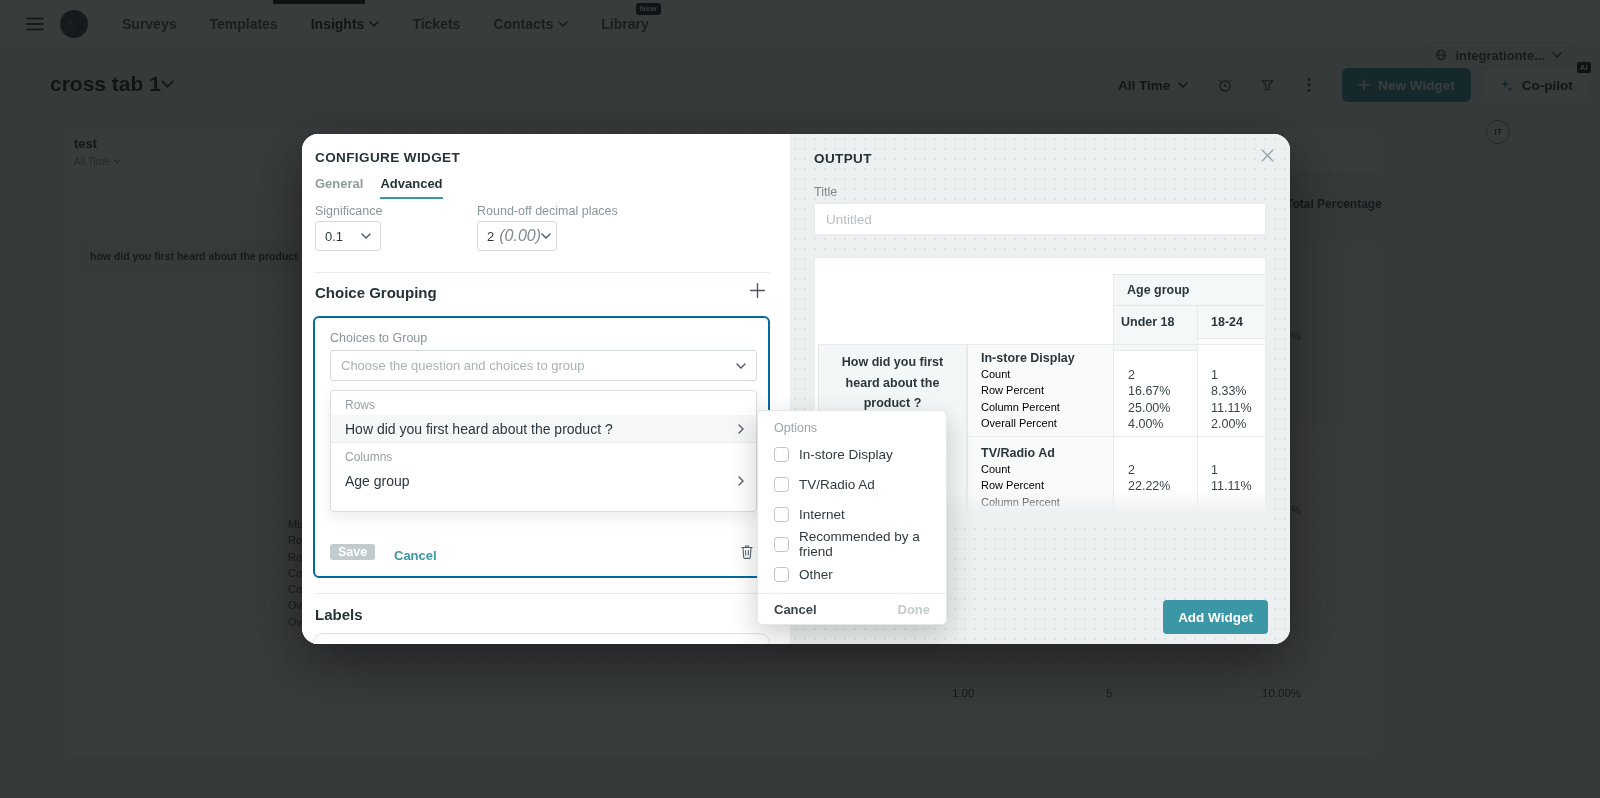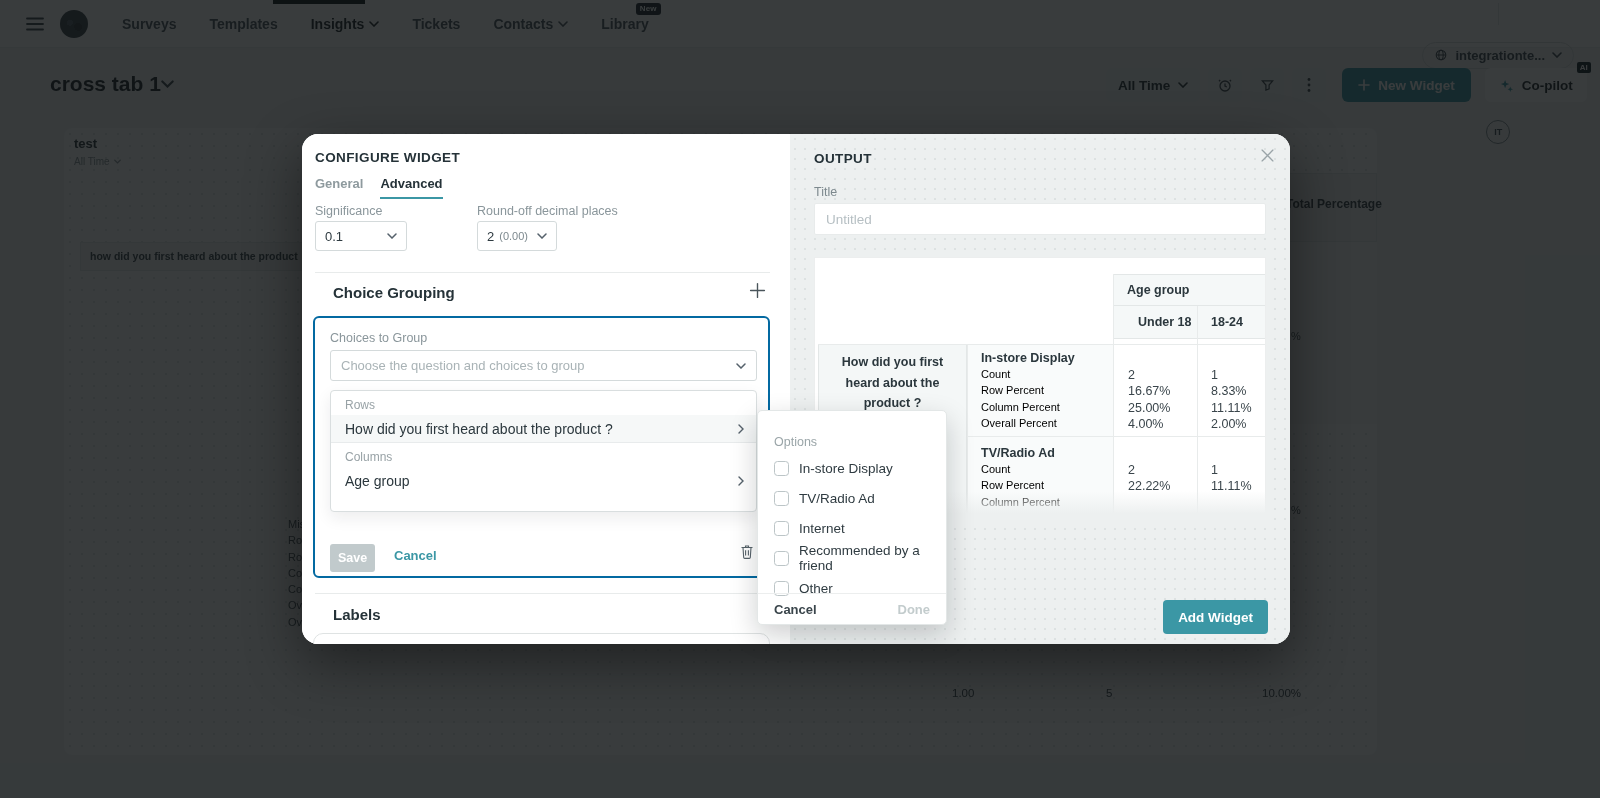--- a/index.html
+++ b/index.html
@@ -70,65 +70,65 @@
              background-image:radial-gradient(#dde2e2 1px, transparent 1.2px); background-size:10px 10px; }
 
   .cw-title { position:absolute; left:13px; top:16px; font-size:13.5px; font-weight:800; letter-spacing:.4px; color:#253238; }
   .cw-tabs { position:absolute; left:13px; top:42px; display:flex; gap:17px; font-size:13px; font-weight:700; }
   .tab { color:#8e9a9e; padding-bottom:6px; }
   .tab.active { color:#253238; font-weight:800; border-bottom:2px solid #3b97a5; }
   .fld-label { position:absolute; font-size:12.5px; color:#8a969b; }
   .sel { position:absolute; height:30px; border:1px solid #d4dadb; border-radius:3px; background:#fff;
          display:flex; align-items:center; justify-content:space-between; padding:0 9px; font-size:13px; color:#2e3a40; }
   .sel .chev { color:#55616b; display:flex; }
-  .hint { color:#7d898e; font-size:11px; }
+  .hint { color:#7d898e; font-size:16px;font-style:italic; }
   .hdiv { position:absolute; left:13px; width:455px; height:1px; background:#e8ebeb; }
-  .sec-head { position:absolute; left:13px; font-size:15px; font-weight:800; color:#253238;margin-left:18px; }
+  .sec-head { position:absolute; left:13px; font-size:15px; font-weight:800; color:#253238; }
   .plus-btn { position:absolute; left:447px; top:148px; color:#4a555b; display:flex; }
 
   .cg-card { position:absolute; left:11px; top:182px; width:457px; height:262px; border:2px solid #0369a1; border-radius:6px; background:#fff; }
   .ctg-label { position:absolute; left:15px; top:13px; font-size:12.5px; color:#8a969b; }
   .ctg-select { position:absolute; left:15px; top:32px; width:427px; height:31px; border:1px solid #d4dadb; border-radius:3px;
                 display:flex; align-items:center; justify-content:space-between; padding:0 10px; }
   .ctg-select .ph { font-size:13px; color:#a9b3b6; }
   .dd-panel { position:absolute; left:15px; top:72px; width:427px; height:122px; background:#fff; border:1px solid #d9dedf;
               border-radius:4px; box-shadow:0 6px 16px rgba(20,30,34,.08); }
   .dd-group { font-size:12px; color:#98a2a6; padding:7px 0 3px 14px; }
   .dd-item { height:28px; display:flex; align-items:center; justify-content:space-between; padding:0 12px 0 14px;
              font-size:14px; color:#2b373d; }
   .dd-item.hl { background:#f6f8f8; border-bottom:1px solid #e8ebec; }
   .dd-item .chev { color:#55616b; display:flex; }
-  .save-btn { position:absolute; left:15px; top:226px; width:45px; height:28px; background:#c1cacc; border-radius:3px;
+  .save-btn { position:absolute; left:15px; top:226px; width:45px; height:16px; background:#c1cacc; border-radius:3px;
               color:#fff; font-size:12.5px; font-weight:700; display:flex; align-items:center; justify-content:center; }
   .cancel-link { position:absolute; left:79px; top:230px; font-size:13px; font-weight:700; color:#3b97a5; }
   .trash-btn { position:absolute; right:14px; top:226px; color:#57636a; display:flex; }
   .labels-card { position:absolute; left:11px; top:499px; width:457px; height:60px; border:1px solid #dfe3e3; border-radius:10px; background:#fff; }
 
   
   .opt-pop { position:absolute; left:757px; top:410px; width:190px; height:215px; z-index:130; background:#fff;
              border:1px solid #e3e7e7; border-radius:5px; box-shadow:0 10px 28px rgba(10,16,18,.2); }
-  .opt-head { padding:24px 0 4px 16px; font-size:12.5px; color:#9aa5a8; }
+  .opt-head { padding:10px 0 4px 16px; font-size:12.5px; color:#9aa5a8; }
   .opt-item { height:30px; display:flex; align-items:center; gap:10px; padding-left:16px; font-size:13.5px; color:#2f3b41; }
   .cbx { width:15px; height:15px; border:1.4px solid #bcc5c7; border-radius:3.5px; background:#fff; flex:none; }
   .opt-footer { position:absolute; left:0; right:0; bottom:0; height:31px; border-top:1px solid #eceeee;
                 display:flex; align-items:center; justify-content:space-between; padding:0 16px; font-size:13px; font-weight:700; }
   .opt-cancel { color:#3a454b; }
   .opt-done { color:#c3cccd; }
 
   
   .out-title { position:absolute; left:24px; top:17px; font-size:13.5px; font-weight:800; letter-spacing:.4px; color:#253238; }
   .out-close { position:absolute; right:16px; top:15px; color:#9aa4a8; display:flex; }
   .title-label { position:absolute; left:24px; top:51px; font-size:12.5px; color:#7d898e; }
   .title-input { position:absolute; left:24px; top:69px; width:452px; height:32px; background:#fff; border:1px solid #e8ebeb;
                  border-radius:2px; padding:0 11px; font-size:13.5px; color:#2e3a40; outline:none; font-family:inherit; }
   .title-input::placeholder { color:#b6bfc3; }
   .out-table { position:absolute; left:24px; top:123px; width:452px; height:262px; background:#fff; border:1px solid #eceeee; overflow:hidden; }
   .t-cell { position:absolute; background:#f5f8f8; border:1px solid #e3e7e7; font-size:12.5px; font-weight:800; color:#2b373d; }
   .t-colgroup { left:298px; top:16px; width:155px; height:32px; line-height:30px; padding-left:13px; }
-  .t-sub1 { left:298px; top:47px; width:85px; height:34px; line-height:32px; padding-left:24px; }
+  .t-sub1 { left:298px; top:47px; width:85px; height:46px; line-height:32px; padding-left:7px; }
   .t-sub2 { left:382px; top:47px; width:71px; height:34px; line-height:32px; padding-left:13px; }
   .t-qcell { left:3px; top:86px; width:149px; height:176px; background:#f4f7f7; border:1px solid #e3e7e7;
              text-align:center; padding:7px 12px 0; line-height:1.65; position:absolute; font-size:12.5px; font-weight:800; color:#2b373d; }
   .t-c2bg { position:absolute; left:152px; top:86px; width:146px; height:176px; background:#f9fbfb; }
   .t-hline { position:absolute; height:1px; background:#e8ebeb; }
   .t-vline { position:absolute; width:1px; background:#e8ebeb; }
   .t-name { position:absolute; left:166px; font-size:12.5px; font-weight:800; color:#2b373d; white-space:nowrap; }
   .t-metric { position:absolute; left:166px; font-size:11px; color:#000000; white-space:nowrap; }
   .t-v1 { position:absolute; left:313px; font-size:12.5px; color:#3a454b; }
   .t-v2 { position:absolute; left:396px; font-size:12.5px; color:#3a454b; }
@@ -355,21 +355,21 @@
 
   <div class="modal">
     <div class="m-left">
       <div class="cw-title">CONFIGURE WIDGET</div>
       <div class="cw-tabs">
         <span class="tab">General</span>
         <span class="tab active">Advanced</span>
       </div>
 
       <span class="fld-label" style="left:13px; top:70px;">Significance</span>
-      <div class="sel" style="left:13px; top:87px; width:92px;">
+      <div class="sel" style="left:13px; top:87px; width:66px;">
         <span>0.1</span>
         <span class="chev">
             <svg width="10" height="6" viewBox="0 0 10 6">
               <path d="M1 1l4 4 4-4" fill="none" stroke="currentColor" stroke-width="1.5" stroke-linecap="round"></path>
             </svg>
           </span>
       </div>
       <span class="fld-label" style="left:175px; top:70px;">Round-off decimal places</span>
       <div class="sel" style="left:175px; top:87px; width:80px;">
         <span style="display:flex; gap:5px; align-items:center;">

